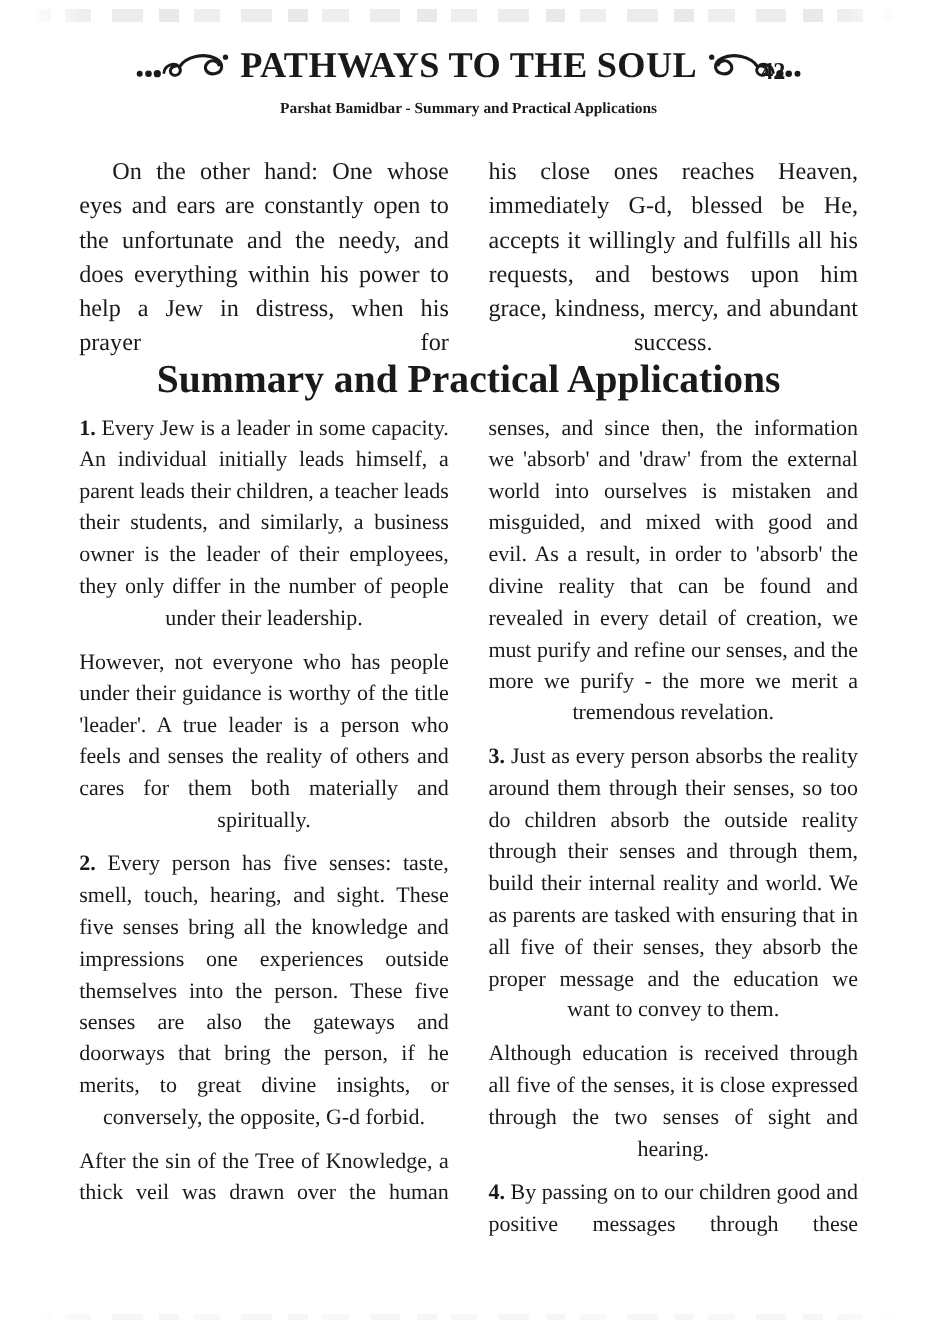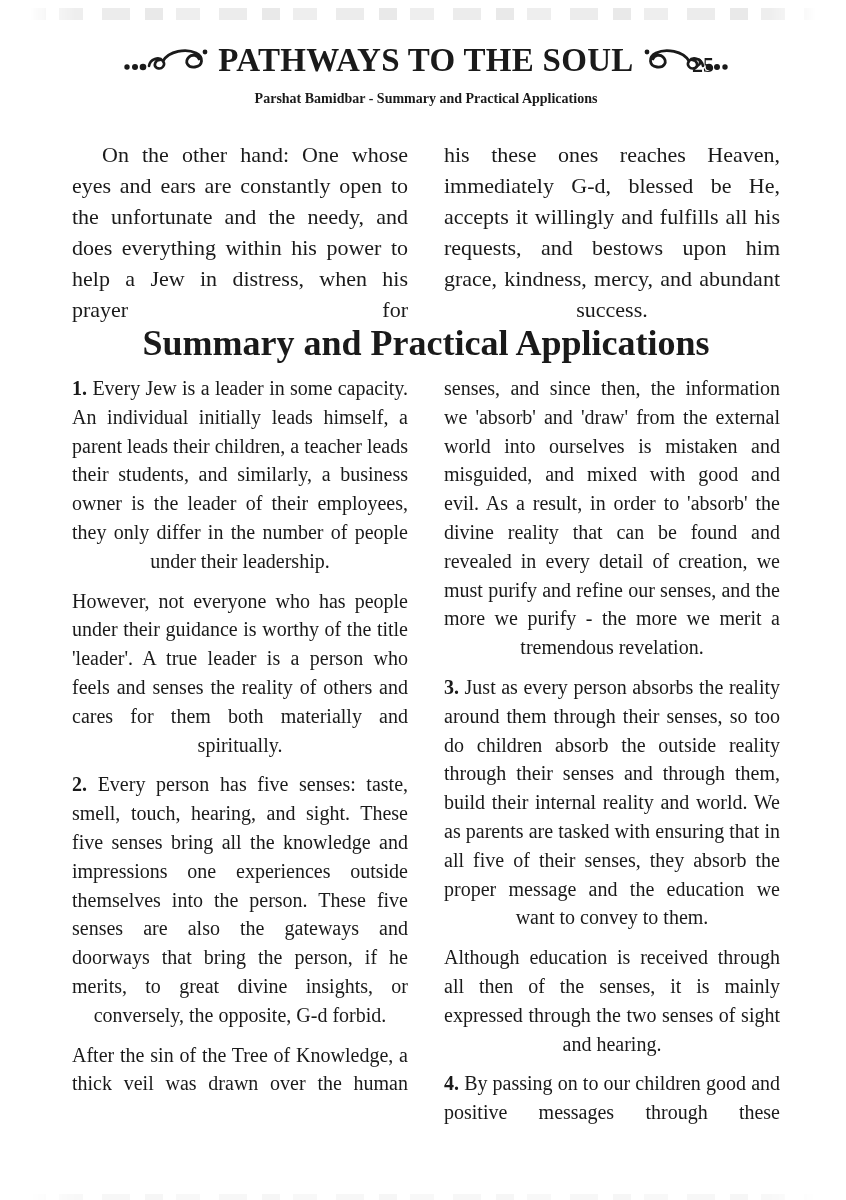--- a/index.html
+++ b/index.html
@@ -89,46 +89,46 @@
         <svg width="88" height="34" viewBox="0 0 88 34" fill="none">
           <circle cx="5" cy="24" r="2.7" fill="#1a1a1a"></circle>
           <circle cx="13" cy="24" r="3.0" fill="#1a1a1a"></circle>
           <circle cx="21" cy="24" r="3.3" fill="#1a1a1a"></circle>
           <path d="M27 23 C28 16, 37 13, 41 18 C44 22, 40 27, 35 25 C31 23, 33 17, 38 17" stroke="#1a1a1a" stroke-width="2.6" stroke-linecap="round"></path>
           <path d="M41 18 C47 8, 64 5, 74 10 C82 14, 81 23, 73 24 C66 25, 62 19, 67 14 C70 11, 76 12, 77 16" stroke="#1a1a1a" stroke-width="2.8" stroke-linecap="round"></path>
           <circle cx="83" cy="9" r="2.4" fill="#1a1a1a"></circle>
         </svg>
       </span>
     </span>
-    <span class="page-num">25</span>
+    <span class="page-num">42</span>
   </div>
 
   <div class="subtitle">Parshat Bamidbar - Summary and Practical Applications</div>
 
   <div class="columns intro">
     <div class="col">
       <p class="para last-justify indent-first">On the other hand: One whose eyes and ears are constantly open to the unfortunate and the needy, and does everything within his power to help a Jew in distress, when his prayer for</p>
     </div>
     <div class="col">
-      <p class="para last-center">his these ones reaches Heaven, immediately G-d, blessed be He, accepts it willingly and fulfills all his requests, and bestows upon him grace, kindness, mercy, and abundant success.</p>
+      <p class="para last-center">his close ones reaches Heaven, immediately G-d, blessed be He, accepts it willingly and fulfills all his requests, and bestows upon him grace, kindness, mercy, and abundant success.</p>
     </div>
   </div>
 
   <div class="summary-heading">Summary and Practical Applications</div>
 
   <div class="columns summary">
     <div class="col">
         <p class="para last-center"><b>1. </b>Every Jew is a leader in some capacity. An individual initially leads himself, a parent leads their children, a teacher leads their students, and similarly, a business owner is the leader of their employees, they only differ in the number of people under their leadership.</p>
         <p class="para last-center">However, not everyone who has people under their guidance is worthy of the title 'leader'. A true leader is a person who feels and senses the reality of others and cares for them both materially and spiritually.</p>
         <p class="para last-center"><b>2. </b>Every person has five senses: taste, smell, touch, hearing, and sight. These five senses bring all the knowledge and impressions one experiences outside themselves into the person. These five senses are also the gateways and doorways that bring the person, if he merits, to great divine insights, or conversely, the opposite, G-d forbid.</p>
         <p class="para last-justify">After the sin of the Tree of Knowledge, a thick veil was drawn over the human</p>
       </div>
     <div class="col">
         <p class="para last-center">senses, and since then, the information we 'absorb' and 'draw' from the external world into ourselves is mistaken and misguided, and mixed with good and evil. As a result, in order to 'absorb' the divine reality that can be found and revealed in every detail of creation, we must purify and refine our senses, and the more we purify - the more we merit a tremendous revelation.</p>
         <p class="para last-center"><b>3. </b>Just as every person absorbs the reality around them through their senses, so too do children absorb the outside reality through their senses and through them, build their internal reality and world. We as parents are tasked with ensuring that in all five of their senses, they absorb the proper message and the education we want to convey to them.</p>
-        <p class="para last-center">Although education is received through all then of the senses, it is mainly expressed through the two senses of sight and hearing.</p>
+        <p class="para last-center">Although education is received through all five of the senses, it is close expressed through the two senses of sight and hearing.</p>
         <p class="para last-justify"><b>4. </b>By passing on to our children good and positive messages through these</p>
       </div>
   </div>
 
 </div>
 
 <div class="artifact bottom"></div>
 
 </body></html>

